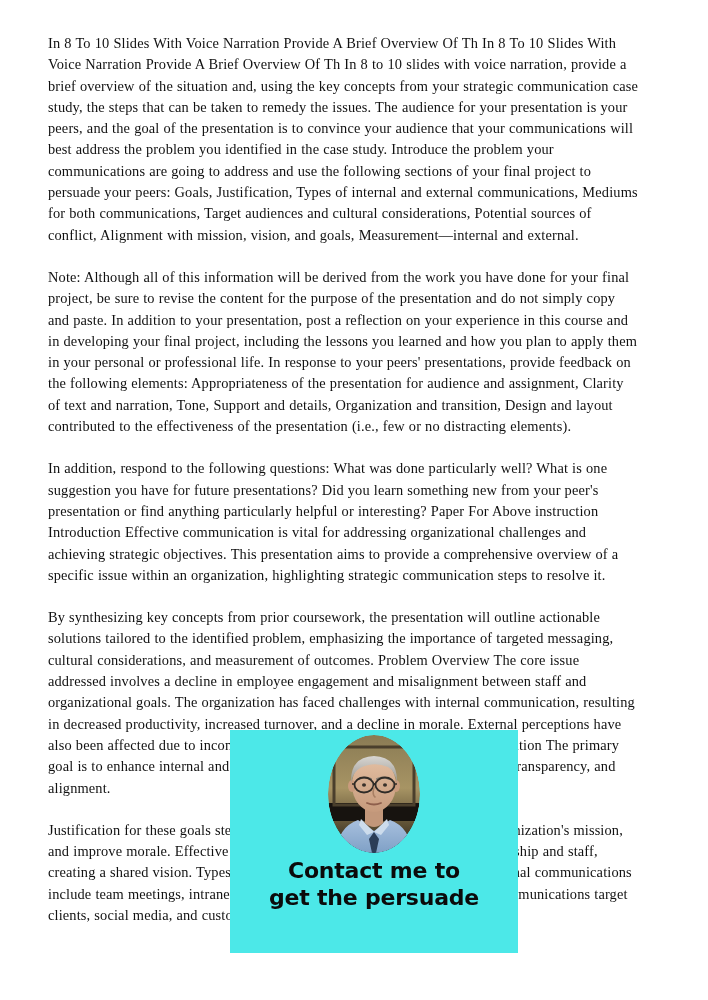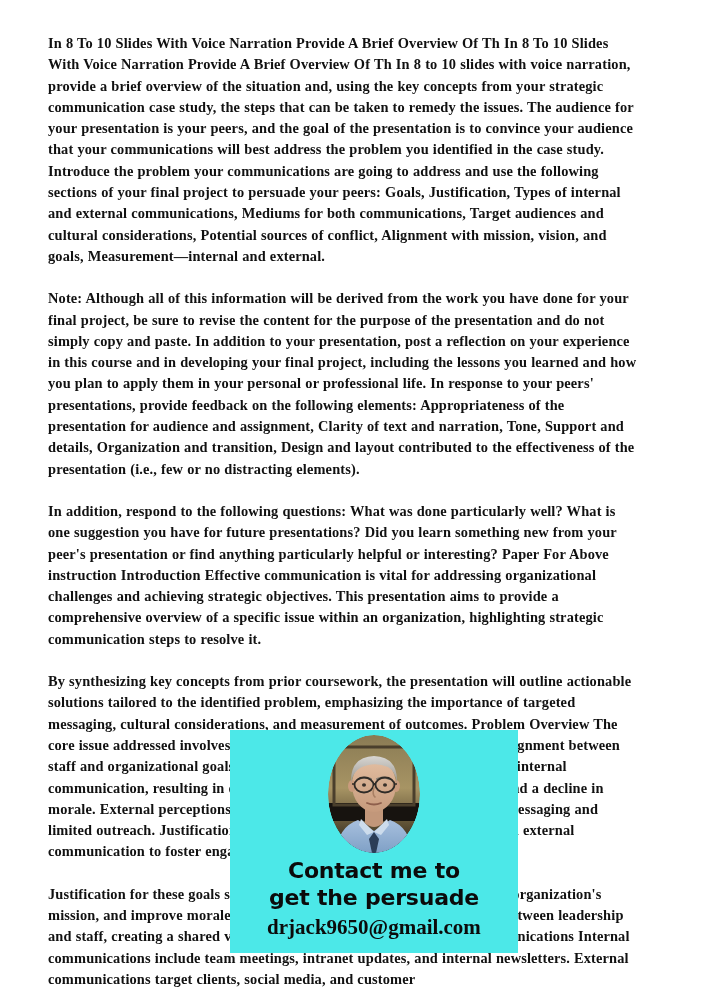--- a/index.html
+++ b/index.html
@@ -16,21 +16,20 @@
     color: #000000;
   }
 
   #doc {
     position: absolute;
     left: 0; top: 0;
     width: 708px;
     height: 920px;
     box-sizing: border-box;
     padding: 33px 70px 0 48px;
-    font-weight: bold;
   }
 
   .para {
     font-family: "Liberation Serif", "DejaVu Serif", serif;
     font-size: 14.4px;
     line-height: 21.3px;
     color: #111111;
     margin: 0 0 21px 0;
     text-align: left;
     letter-spacing: 0.01em;
@@ -167,14 +166,13 @@
           <path d="M46 52 Q44 60 47 62" stroke="#a87f63" stroke-width="1.6" fill="none" stroke-linecap="round"></path>
 
           <path d="M39 68 Q46 71 53 68" stroke="#8e5f4c" stroke-width="1.8" fill="none" stroke-linecap="round"></path>
         </g>
       </svg>
     </div>
   </div>
 
   <div class="promo-line l1">Contact me to</div>
   <div class="promo-line l2">get the persuade</div>
-  <div class="promo-email">drjack9650@gmail.com</div>
 </div>
 
 </body></html>

